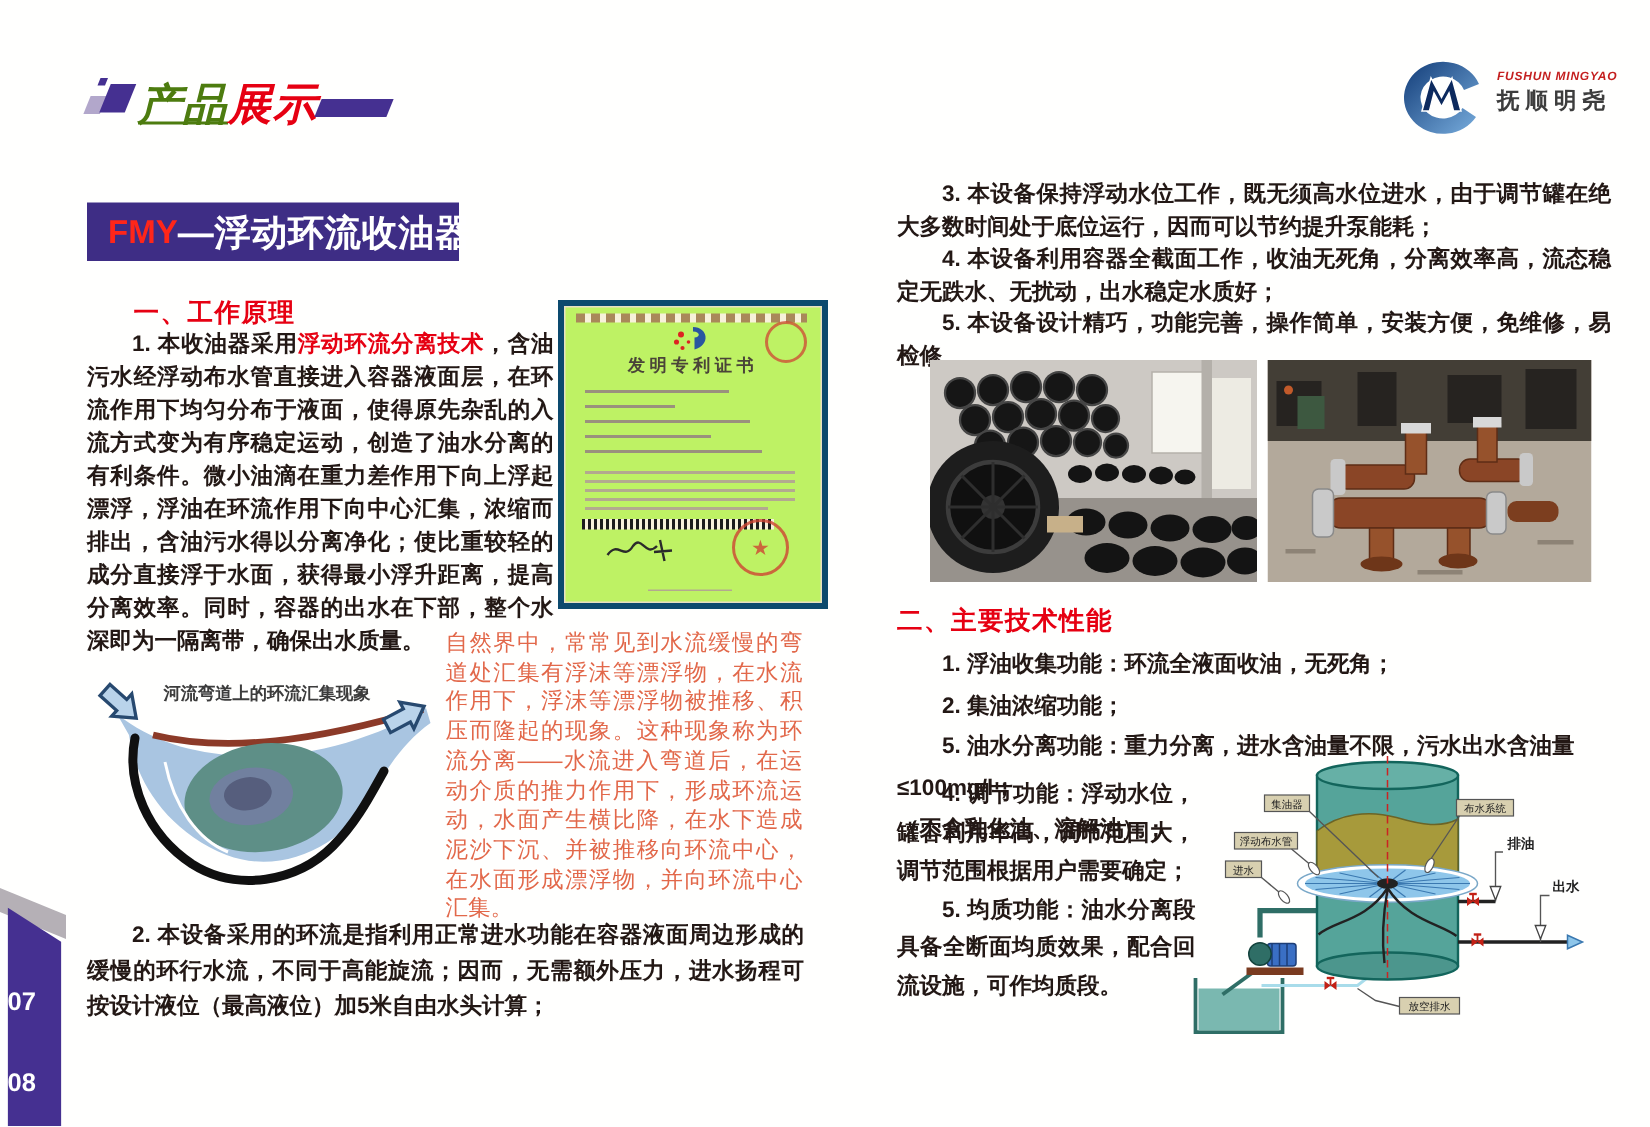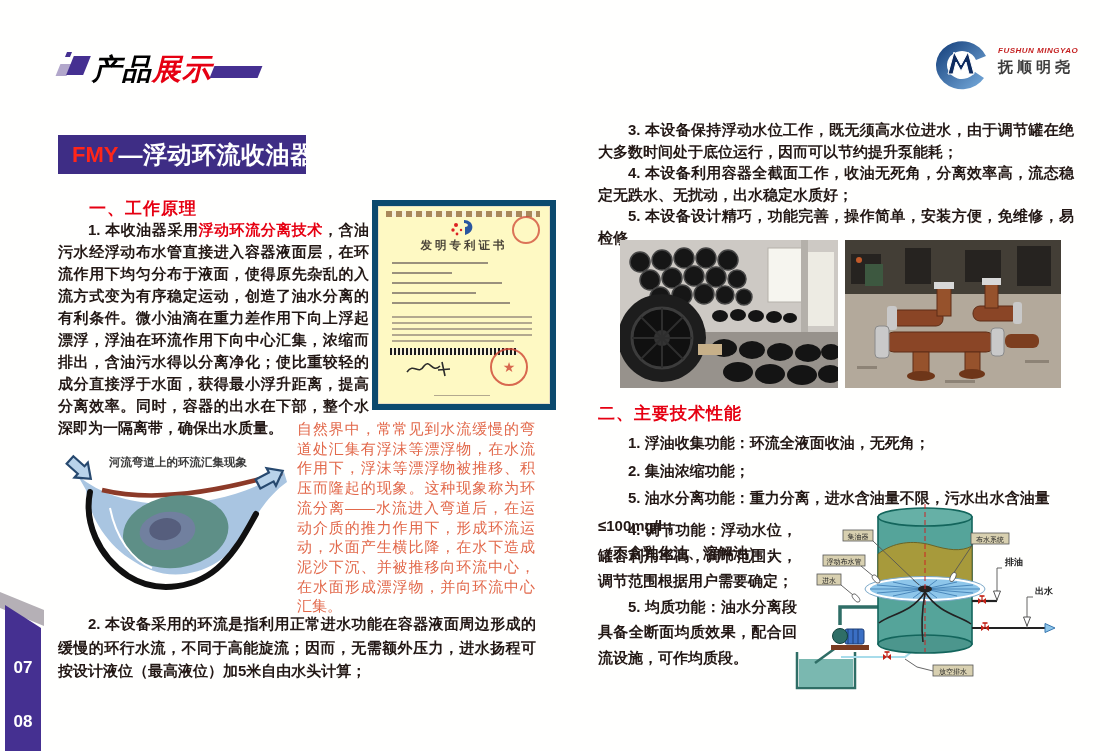--- a/index.html
+++ b/index.html
@@ -4,21 +4,21 @@
 <style>
   html,body{margin:0;padding:0;background:#fff;}
   .page{position:relative;width:1100px;height:751px;background:#fffffe;overflow:hidden;
         font-family:"Liberation Sans",sans-serif;color:#231815;}
   .abs{position:absolute;}
   
   .plogo{left:56px;top:50px;width:230px;height:42px;}
   .plogo .sq{position:absolute;transform:skewX(-22deg);}
   .plogo-txt{position:absolute;left:36px;top:0;font-size:29px;font-weight:900;font-style:italic;
              letter-spacing:1px;white-space:nowrap;}
-  .plogo-txt .p1{color:#000000;}
+  .plogo-txt .p1{color:#4d7c0f;text-decoration:underline;}
   .plogo-txt .p2{color:#e60012;}
   .clogo{left:928px;top:34px;width:160px;height:62px;}
   .clogo-txt-en{position:absolute;left:70px;top:12px;font-size:8px;font-weight:700;font-style:italic;
                 color:#c41f1f;letter-spacing:.5px;white-space:nowrap;}
   .clogo-txt-cn{position:absolute;left:70px;top:24px;font-size:15px;font-weight:700;color:#3d3d3d;
                 letter-spacing:4px;white-space:nowrap;}
   
   .banner{left:58px;top:135px;width:248px;height:39px;background:#3e2d85;display:flex;
           align-items:center;padding-left:14px;box-sizing:border-box;white-space:nowrap;}
   .banner .fmy{color:#ff2619;font-size:22px;font-weight:900;}
@@ -37,32 +37,32 @@
             text-indent:2em;margin:0;}
   .s2items{left:598px;top:429px;width:476px;}
   .s2items p{font-size:15px;font-weight:700;line-height:27.5px;margin:0;text-indent:2em;}
   .s2items p.noind{text-indent:0;}
   .s2narrow{left:598px;top:517px;width:199px;}
   .s2narrow p{font-size:15px;font-weight:700;line-height:25.5px;text-align:justify;
               text-indent:2em;margin:0;}
   .rednote{left:297px;top:419px;width:238px;font-size:15px;line-height:19.7px;
            color:#e2684a;font-weight:400;text-align:justify;}
   
-  .cert{left:372px;top:200px;width:172px;height:198px;background:#fef9c3;
-        border:6px solid #0c4a6e;box-shadow:0 0 0 1px #e8dfc2 inset;}
+  .cert{left:372px;top:200px;width:172px;height:198px;background:#bef264;
+        border:4px solid #0c4a6e;box-shadow:0 0 0 1px #e8dfc2 inset;}
   .cert .title{position:absolute;left:0;top:32px;width:100%;text-align:center;
                font-size:11.5px;font-weight:700;color:#4a4438;letter-spacing:3px;}
   .cert .tln{position:absolute;left:14px;height:2px;background:#9a917d;}
   .cert .pln{position:absolute;left:14px;height:1.5px;background:#b3a98f;}
   
   .rib-gray{left:0;top:586px;width:44px;height:42px;background:#b5b0b6;
             clip-path:polygon(0 6px,100% 24px,100% 40px,0 22px);}
   .rib-purple{left:5px;top:598px;width:36px;height:153px;background:#453091;
               clip-path:polygon(0 7px,100% 30px,100% 153px,0 153px);}
-  .pagenum{width:36px;left:5px;text-align:center;color:#fff;font-size:17px;font-weight:700;}
+  .pagenum{width:36px;left:5px;color:#fff;font-size:17px;font-weight:700;}
   .pn07{top:658px;} .pn08{top:712px;}
   .photo{top:240px;width:218px;height:148px;}
   .ph1{left:620px;} .ph2{left:845px;width:216px;}
   svg text{font-family:"Liberation Sans",sans-serif;}
 </style>
 </head>
 <body>
 
 <div class="page">
 

